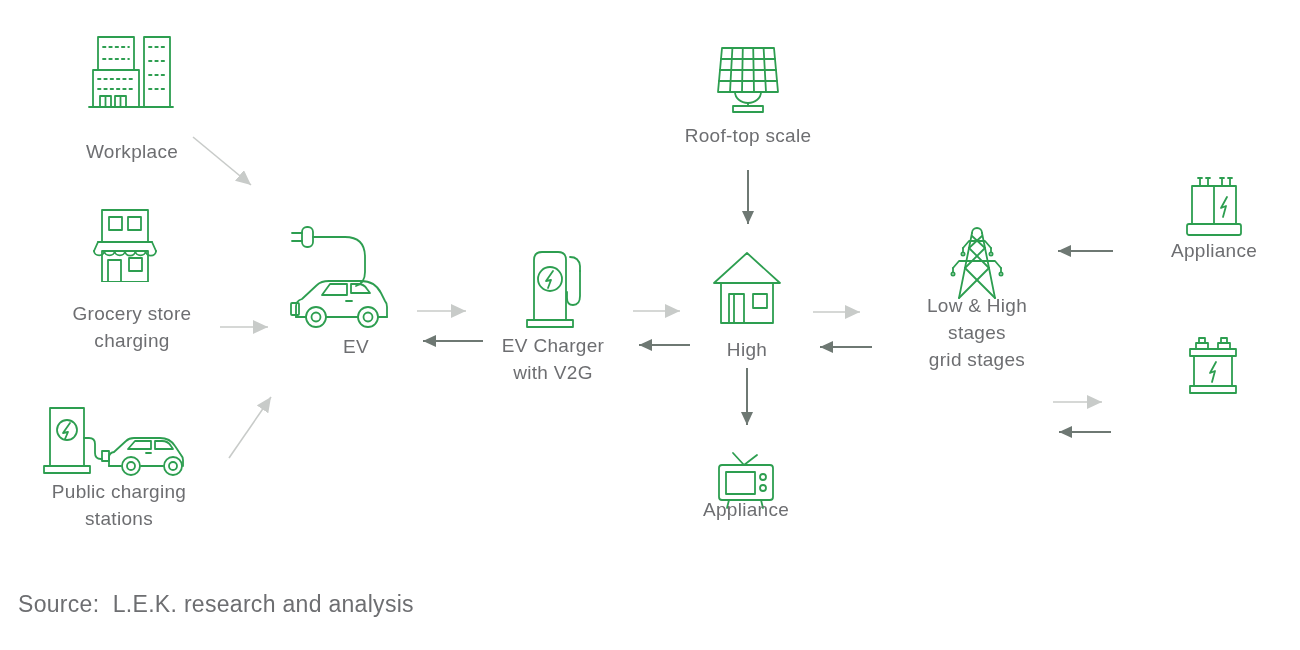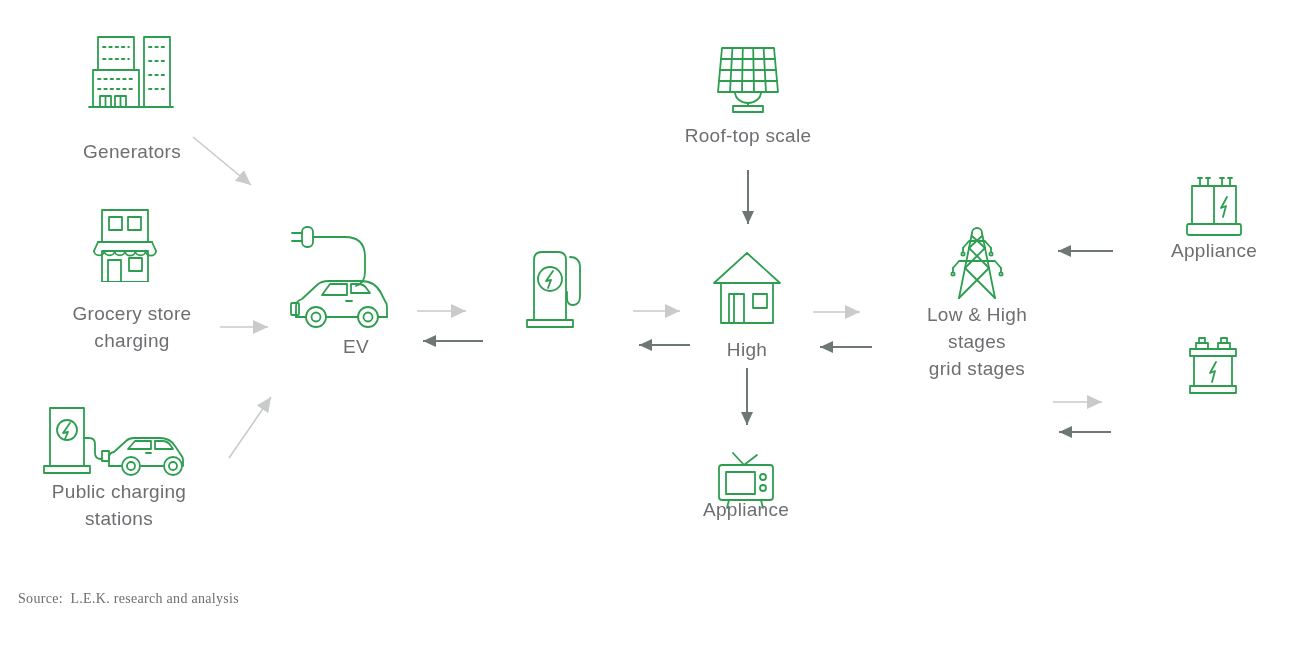--- a/index.html
+++ b/index.html
@@ -23,21 +23,21 @@
   .icon{position:absolute;}
   .icon svg{display:block;width:100%;height:100%;}
   .icon svg *{fill:none;stroke:var(--icon-green);stroke-width:1.8;stroke-linecap:round;stroke-linejoin:round;}
   .label{
     position:absolute;transform:translateX(-50%);text-align:center;
     color:var(--label-gray);font-size:19px;line-height:27px;white-space:nowrap;
     letter-spacing:.3px;
   }
   .source{
     position:absolute;left:18px;top:591px;color:var(--label-gray);
-    font-size:14px;white-space:pre;letter-spacing:.3px;font-family:Liberation Serif, serif;
+    font-size:23px;white-space:pre;letter-spacing:.3px;
   }
 </style>
 </head>
 <body>
 
 <div class="canvas">
 
   <svg class="arrows" width="1300" height="650">
     <defs>
       <marker id="mL" markerUnits="userSpaceOnUse" markerWidth="16" markerHeight="14" refX="15" refY="7" orient="auto">
@@ -239,51 +239,55 @@
       <rect x="12" y="7" width="12" height="6"></rect>
       <rect x="34" y="7" width="12" height="6"></rect>
       <rect x="6" y="13" width="46" height="7"></rect>
       <rect x="10" y="20" width="38" height="30"></rect>
       <rect x="6" y="50" width="46" height="7"></rect>
       <polyline points="32,26 26,37 31,35 28,46"></polyline>
     </svg>
   </div>
 
   <div class="label" style="left:132px;top:138px">
-    <div>Generators</div>
+    <div>Workplace</div>
   </div>
 
   <div class="label" style="left:132px;top:300px">
     <div>Grocery store</div>
     <div>charging</div>
   </div>
 
   <div class="label" style="left:119px;top:478px">
     <div>Public charging</div>
     <div>stations</div>
   </div>
 
   <div class="label" style="left:356px;top:333px">
     <div>EV</div>
   </div>
 
+  <div class="label" style="left:553px;top:332px">
+    <div>EV Charger</div>
+    <div>with V2G</div>
+  </div>
 
   <div class="label" style="left:748px;top:122px">
     <div>Roof-top scale</div>
   </div>
 
   <div class="label" style="left:747px;top:336px">
     <div>High</div>
   </div>
 
   <div class="label" style="left:746px;top:496px">
     <div>Appliance</div>
   </div>
 
-  <div class="label" style="left:977px;top:301px">
+  <div class="label" style="left:977px;top:292px">
     <div>Low &amp; High</div>
     <div>stages</div>
     <div>grid stages</div>
   </div>
 
   <div class="label" style="left:1214px;top:237px">
     <div>Appliance</div>
   </div>
 
 

